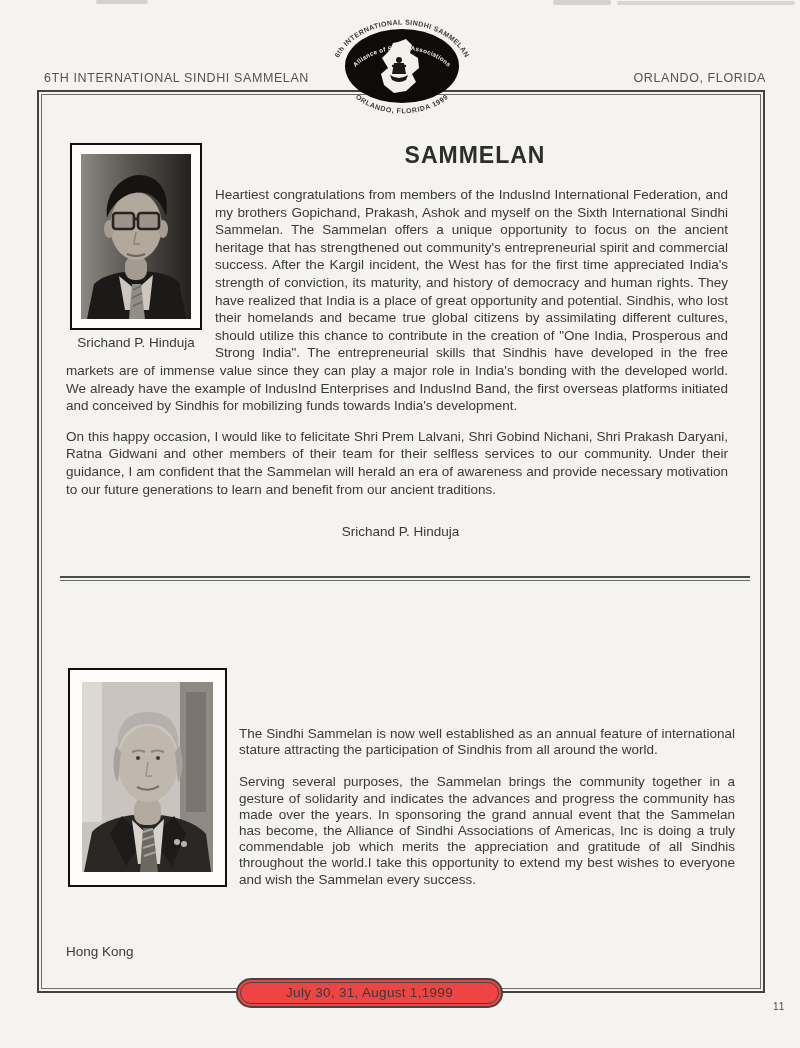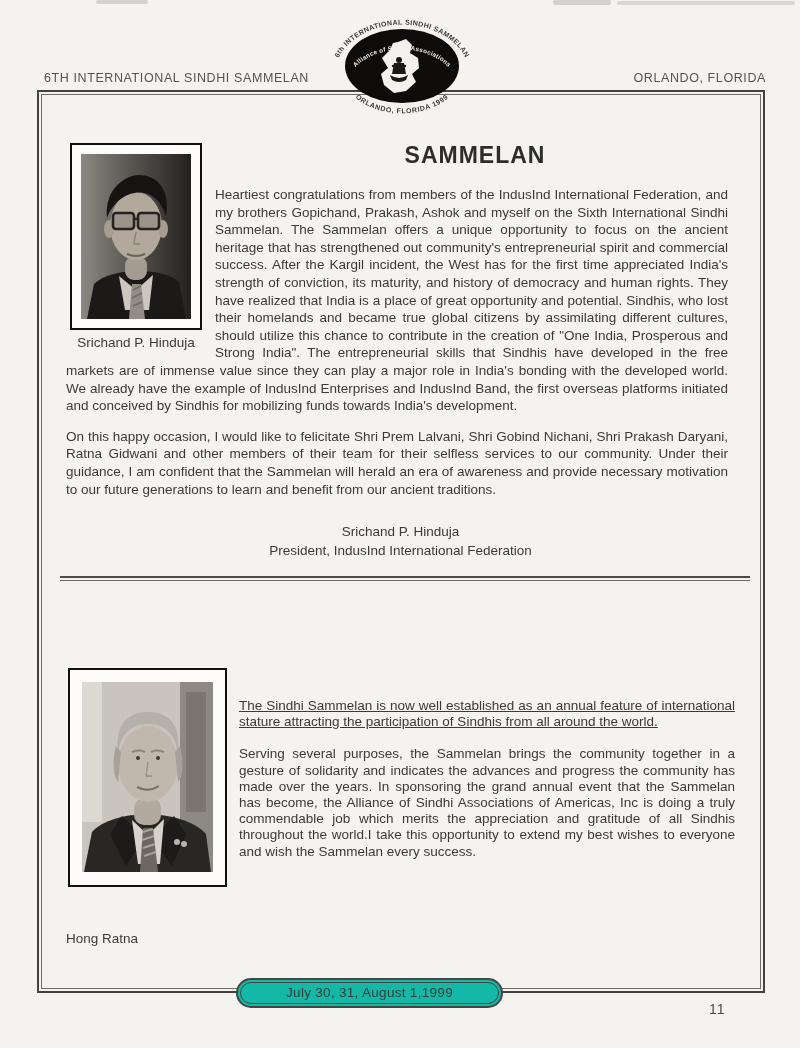--- a/index.html
+++ b/index.html
@@ -45,35 +45,35 @@
   .section1 p{font-size:13.5px;line-height:17.6px;text-align:justify;margin:0 7px 13px 0;color:#3a3a3a;}
   .sig{clear:none;text-align:center;margin-top:24px;font-size:13.5px;line-height:19px;color:#3a3a3a;}
 
   .divider{
     position:absolute;left:60px;top:576px;width:690px;height:2px;
     border-top:2px solid #4c4c4a;border-bottom:1px solid #6a6a66;
   }
 
   .section2{position:absolute;left:66px;top:668px;width:669px;}
   .section2 p{font-size:13.5px;line-height:16.2px;text-align:justify;margin:0 0 16px 0;color:#3a3a3a;}
-  .section2 p.first{margin-top:30px;text-decoration:underline;}
+  .section2 p.first{margin-top:58px;}
   .caption2{clear:left;margin-top:8px;font-size:13.5px;line-height:19px;color:#3b3b3b;white-space:pre-wrap;}
 
   .date-pill{
     position:absolute;left:236px;top:978px;width:267px;height:30px;
-    background:#14b8a6;border:2px solid #454543;border-radius:16px;box-sizing:border-box;z-index:5;
+    background:#ef4444;border:2px solid #454543;border-radius:16px;box-sizing:border-box;z-index:5;
   }
   .date-pill::before{
     content:"";position:absolute;left:2px;top:2px;right:2px;bottom:2px;
     border:1px solid #454543;border-radius:12px;pointer-events:none;
   }
   .date-pill span{
     display:block;text-align:center;line-height:26px;font-size:13.5px;color:#3a3a3a;letter-spacing:.3px;
   }
-  .page-num{position:absolute;left:709px;top:1001px;font-size:14px;color:#4a4a48;letter-spacing:1px;}
+  .page-num{position:absolute;left:773px;top:1001px;font-size:10px;color:#4a4a48;letter-spacing:1px;}
 </style>
 </head>
 <body>
 
 <div class="artifact a1"></div>
 <div class="artifact a2"></div>
 <div class="artifact a3"></div>
 
 <div class="header-left">6TH INTERNATIONAL SINDHI SAMMELAN</div>
 <div class="header-right">ORLANDO, FLORIDA</div>
@@ -141,21 +141,20 @@
       </svg>
     </span>
     <div class="caption1">Srichand P. Hinduja</div>
   </div>
 
   <div class="message-title">SAMMELAN</div>
   <p>Heartiest congratulations from members of the IndusInd International Federation, and my brothers Gopichand, Prakash, Ashok and myself on the Sixth International Sindhi Sammelan. The Sammelan offers a unique opportunity to focus on the ancient heritage that has strengthened out community's entrepreneurial spirit and commercial success. After the Kargil incident, the West has for the first time appreciated India's strength of conviction, its maturity, and history of democracy and human rights.  They have realized that India is a place of great opportunity and potential.  Sindhis, who lost their homelands and became true global citizens by assimilating different cultures, should utilize this chance to contribute in the creation of "One India, Prosperous and Strong India".  The entrepreneurial skills that Sindhis have developed in the free markets are of immense value since they can play a major role in India's bonding with the developed world.  We already have the example of IndusInd Enterprises and IndusInd Band, the first overseas platforms initiated and conceived by Sindhis for mobilizing funds towards India's development.</p>
   <p>On this happy occasion, I would like to felicitate Shri Prem Lalvani, Shri Gobind Nichani, Shri Prakash Daryani, Ratna Gidwani and other members of their team for their selfless services to our community.  Under their guidance, I am confident that the Sammelan will herald an era of awareness and provide necessary motivation to our future generations to learn and benefit from our ancient traditions.</p>
   <div class="sig">
     <div>Srichand P. Hinduja</div>
-    <div>President, IndusInd International Federation</div>
   </div>
 </div>
 
 <div class="divider"></div>
 
 <div class="section2">
   <div class="photo-float2">
     <span class="frame frame2">
       <svg width="131" height="190" viewBox="0 0 131 190">
         <rect width="131" height="190" fill="#c9c4be"></rect>
@@ -180,21 +179,21 @@
           <circle cx="76" cy="76" r="2" fill="#3c3831"></circle>
         <path d="M66,80 L64,94 L70,94" stroke="#998f84" stroke-width="1.4" fill="none"></path>
         <path d="M55,105 Q66,111 77,104" stroke="#776e64" stroke-width="2" fill="none"></path>
       </svg>
     </span>
   </div>
 
   <p class="first">The Sindhi Sammelan is now well established as an annual feature of international stature attracting the participation of Sindhis from all around the world.</p>
   <p>Serving several purposes, the Sammelan brings the community together in a gesture of solidarity and indicates the advances and progress the community has made over the years.  In sponsoring the grand annual event that the Sammelan has become, the Alliance of Sindhi Associations of Americas, Inc is doing a truly commendable job which merits the appreciation and gratitude of all Sindhis throughout the world.I take this opportunity to extend my best wishes to everyone and wish the Sammelan every success.</p>
   <div class="caption2">
-    <div>Hong Ratna</div>
+    <div>Hong Kong</div>
   </div>
 </div>
 
 <div class="date-pill">
   <span>July 30, 31, August 1,1999</span>
 </div>
 
 <div class="page-num">11</div>
 
 </body></html>

